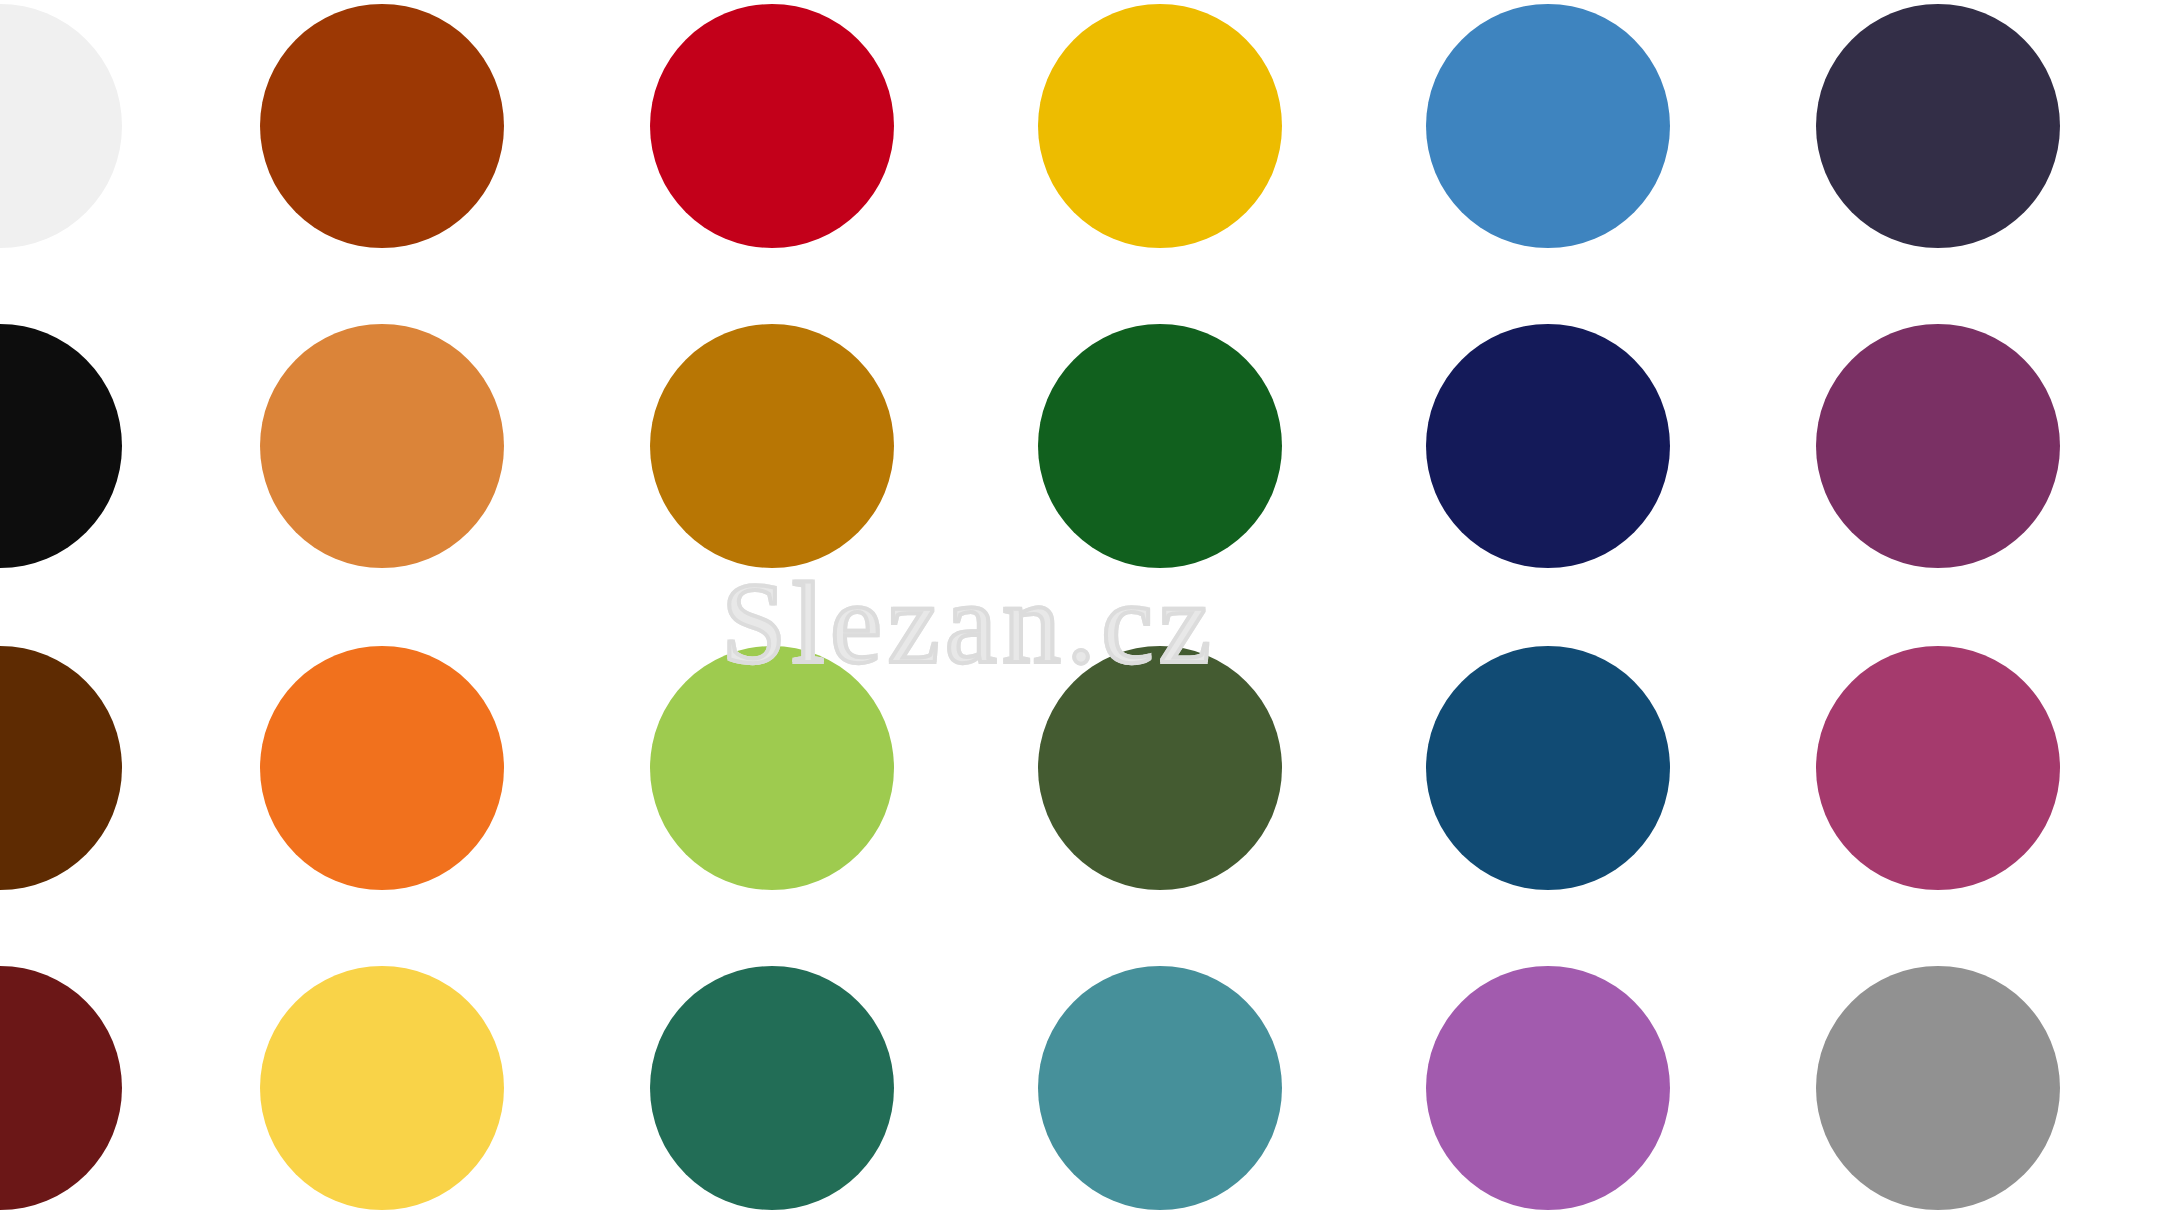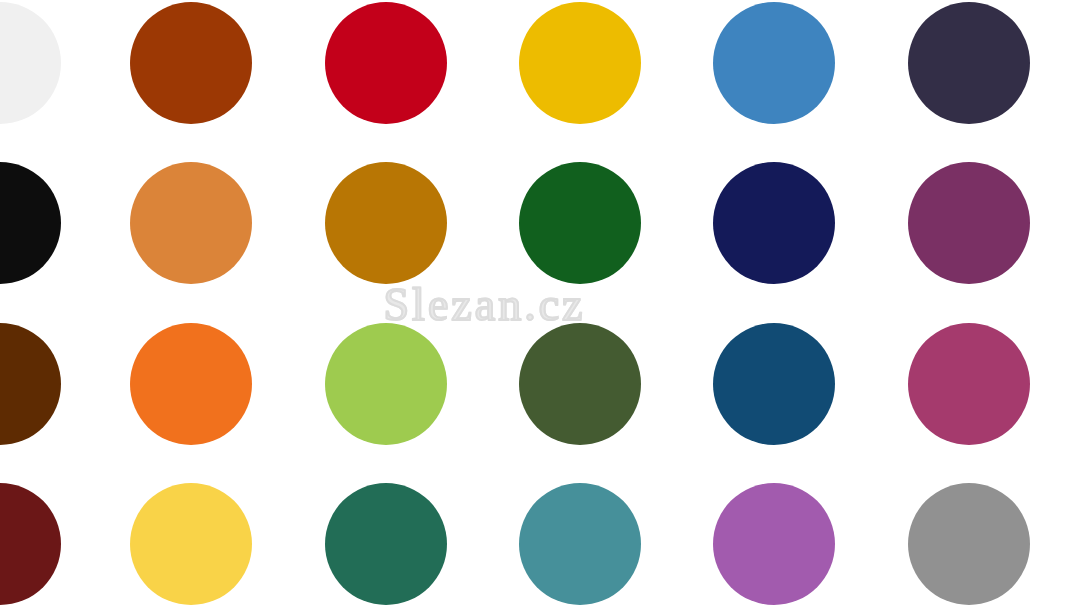--- a/index.html
+++ b/index.html
@@ -52,21 +52,21 @@
   .swatch-dot[data-col="4"] { left: 713px; }
   .swatch-dot[data-col="5"] { left: 908px; }
 
   #watermark {
     position: absolute;
     left: 0;
     top: 278px;
     width: 969px;
     text-align: center;
     font-family: "Liberation Serif", "DejaVu Serif", serif;
-    font-size: 46px;
+    font-size: 58px;
     letter-spacing: 3px;
     font-weight: normal;
     color: rgba(255, 255, 255, 0.0);
     -webkit-text-stroke: 2px #dcdcdc;
     text-shadow:
        0 1px 0 #e8e8e8,
        0 -1px 0 #e8e8e8,
        1px 0 0 #e8e8e8,
       -1px 0 0 #e8e8e8;
     user-select: none;

